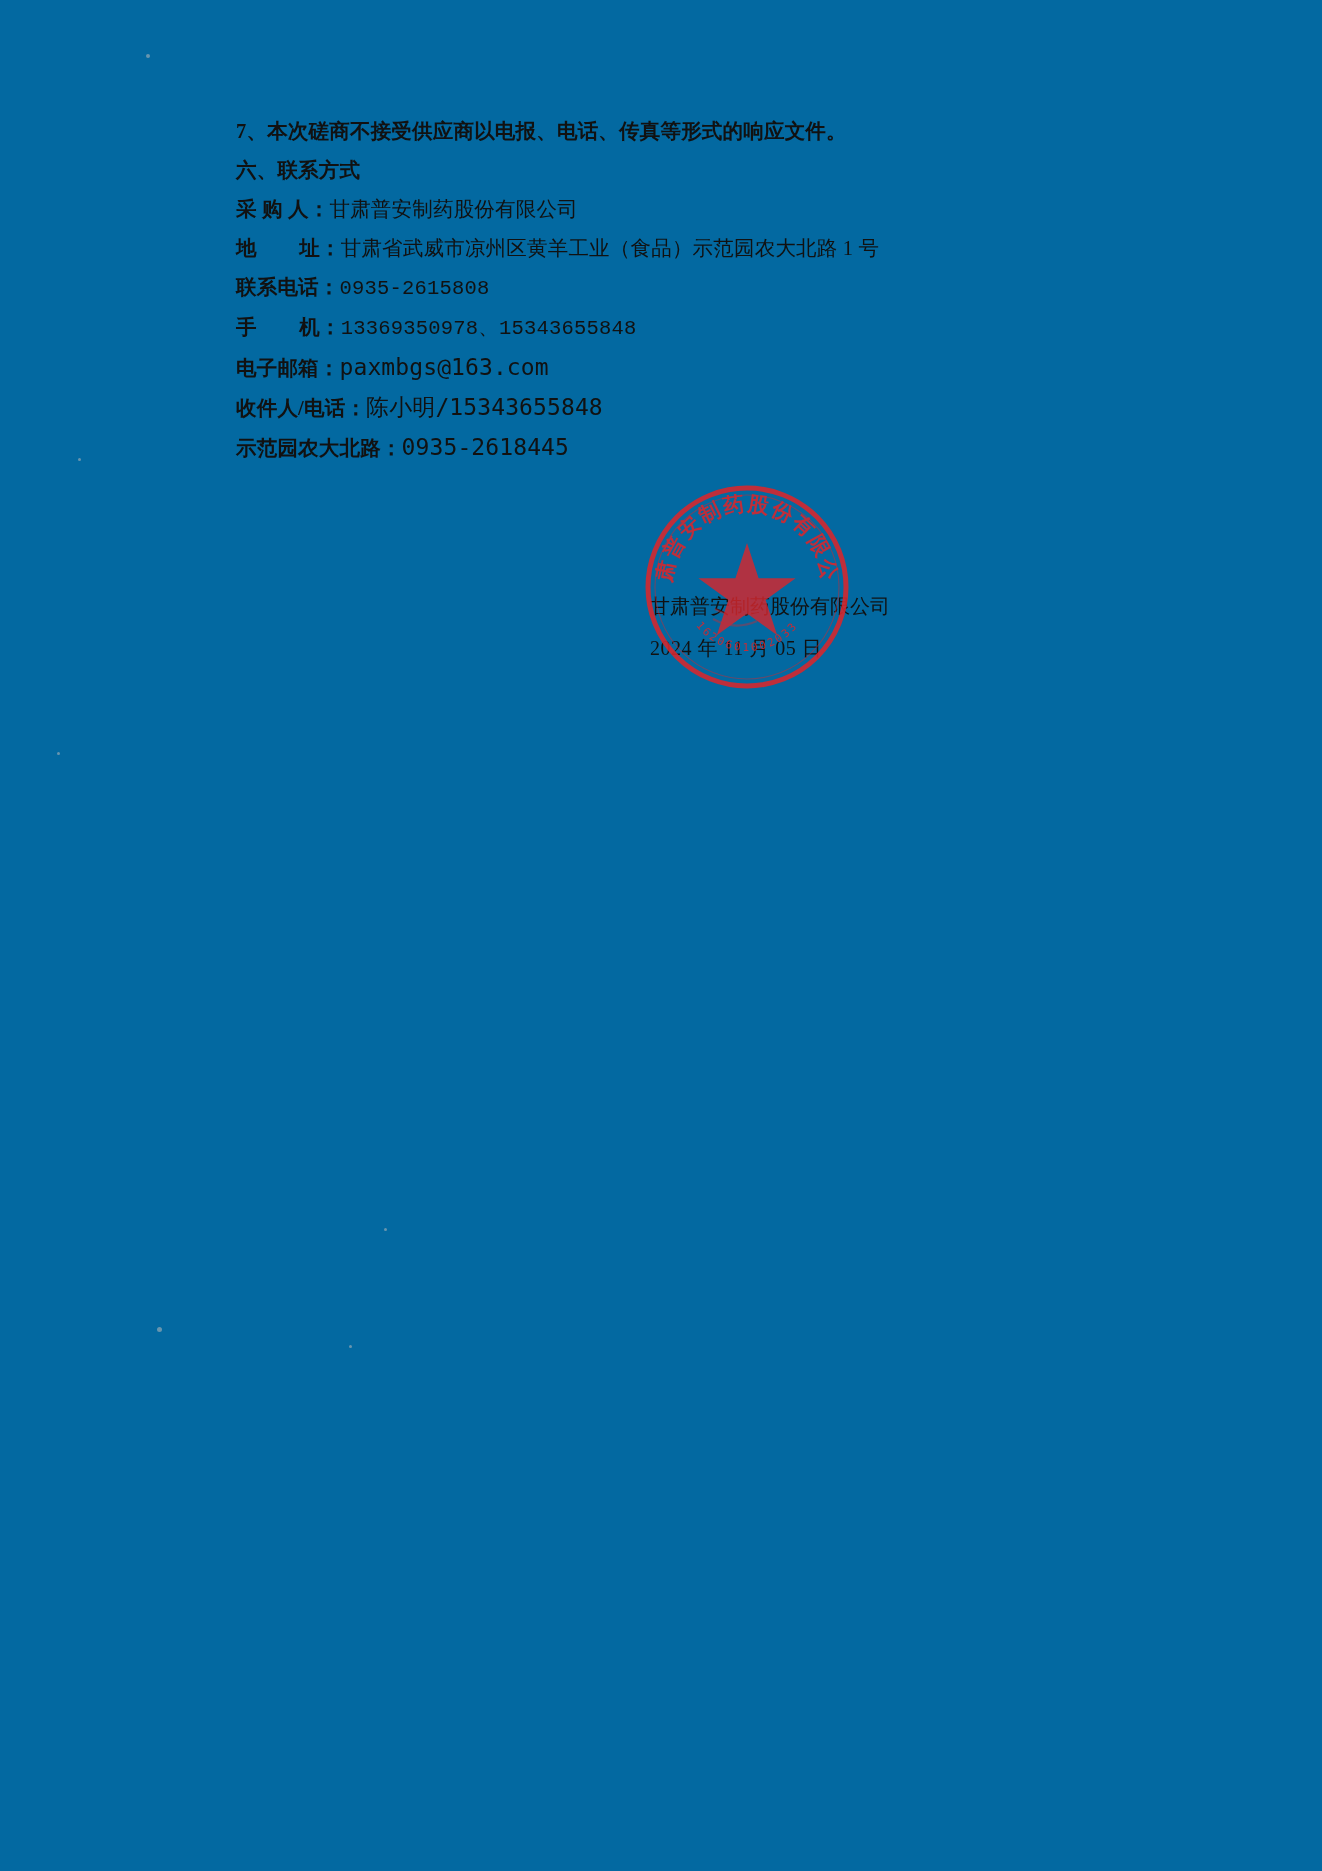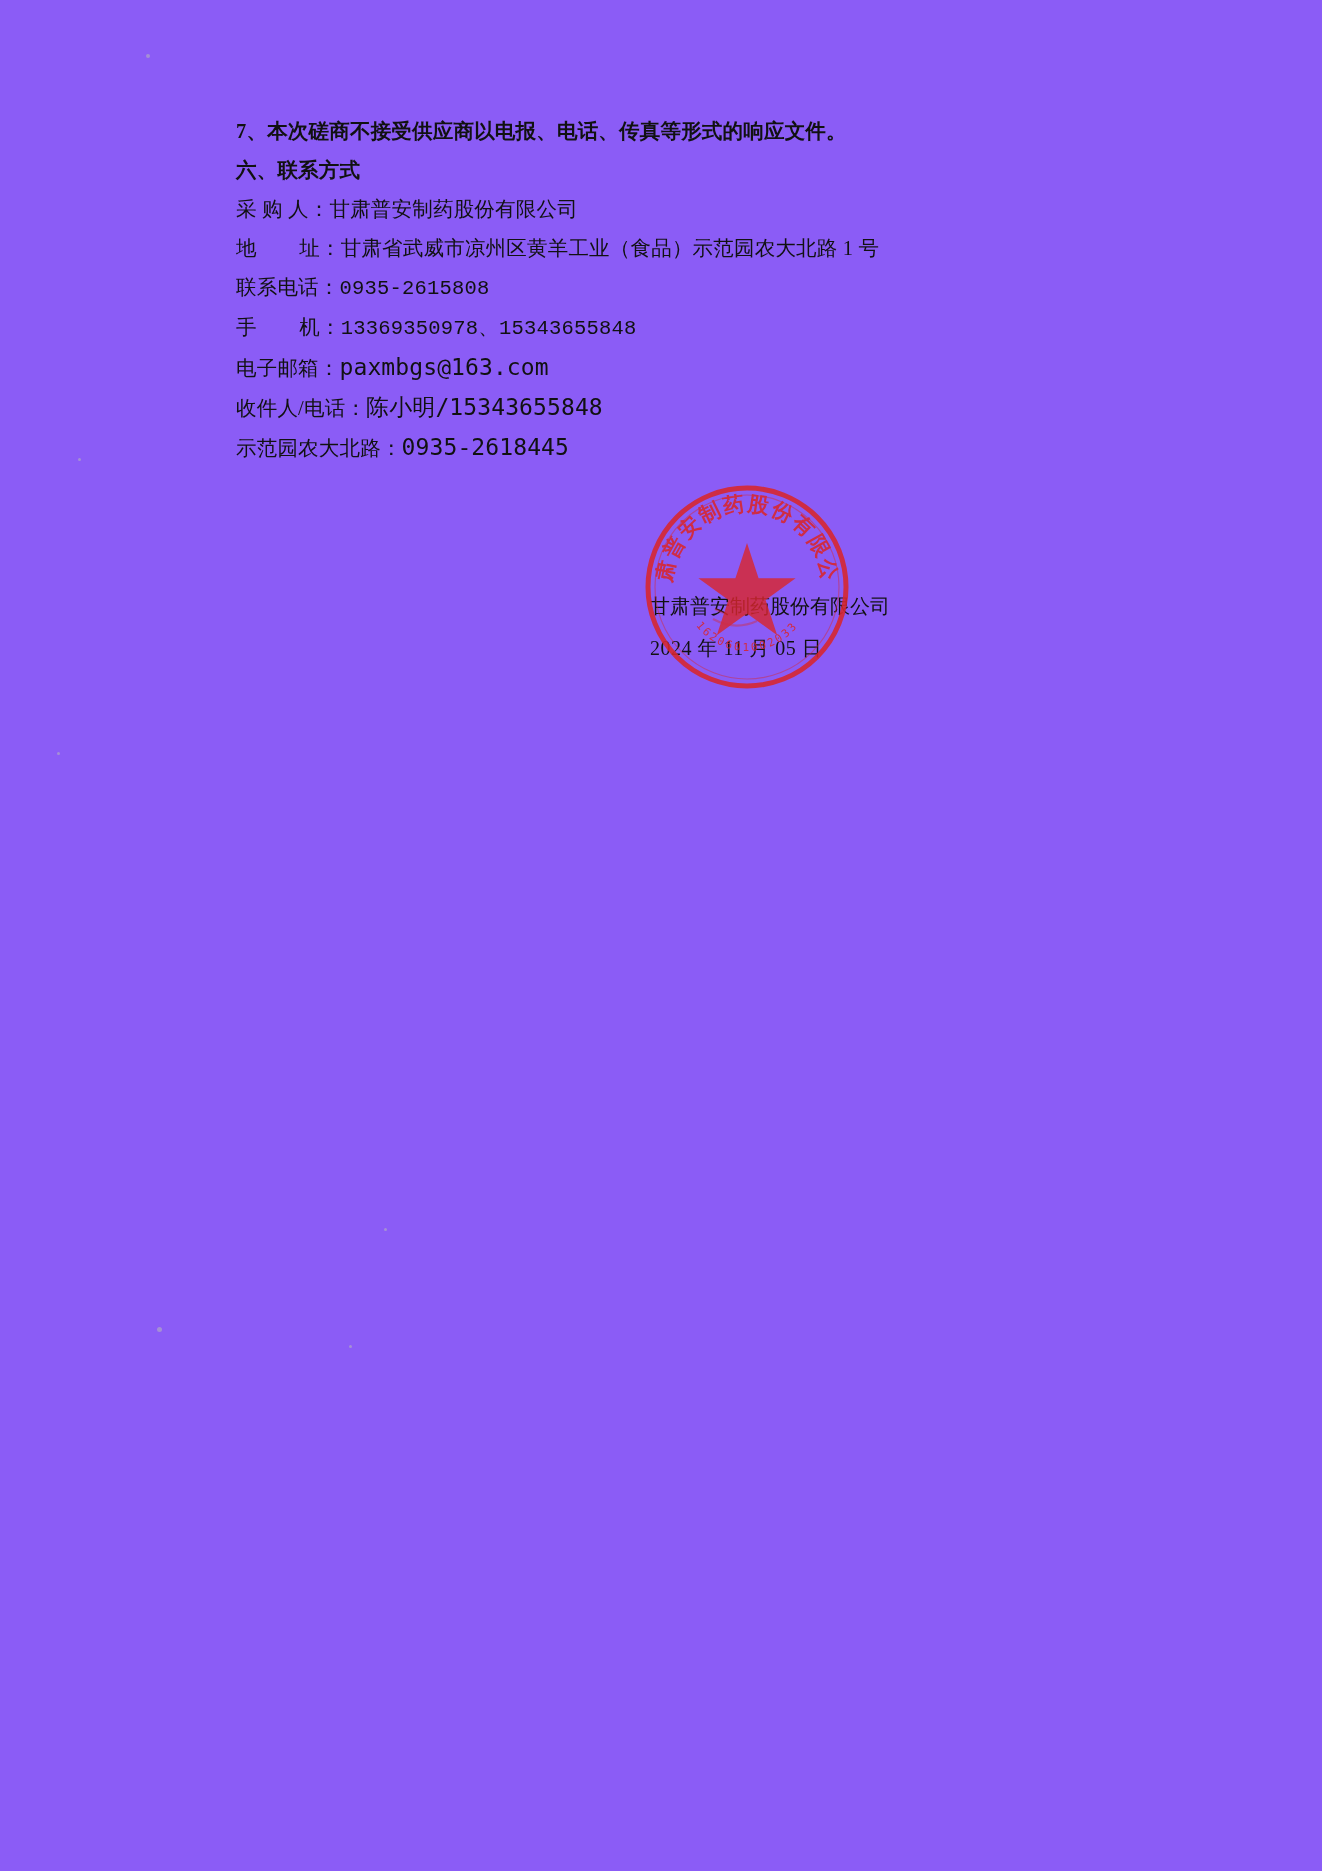--- a/index.html
+++ b/index.html
@@ -12,21 +12,21 @@
     height: 1871px;
     position: relative;
     font-family: "Liberation Serif", "DejaVu Serif", serif;
     color: #111111;
     overflow: hidden;
   }
 
   .page {
     position: absolute;
     inset: 0;
-    background: #8b5cf6;
+    background: #0369a1;
   }
 
   
   .speck {
     position: absolute;
     background: #b9b9b9;
     border-radius: 50%;
     opacity: .55;
   }
 
@@ -42,21 +42,21 @@
     line-height: 39px;
     white-space: pre;
     letter-spacing: .2px;
   }
 
   .bold {
     font-weight: bold;
   }
 
   .label {
-    font-weight: normal;
+    font-weight: bold;
   }
 
   .mono {
     font-family: "DejaVu Sans Mono", "Liberation Mono", monospace;
     font-size: 23px;
     letter-spacing: .1px;
   }
 
   .num {
     font-family: Liberation Mono, monospace;

